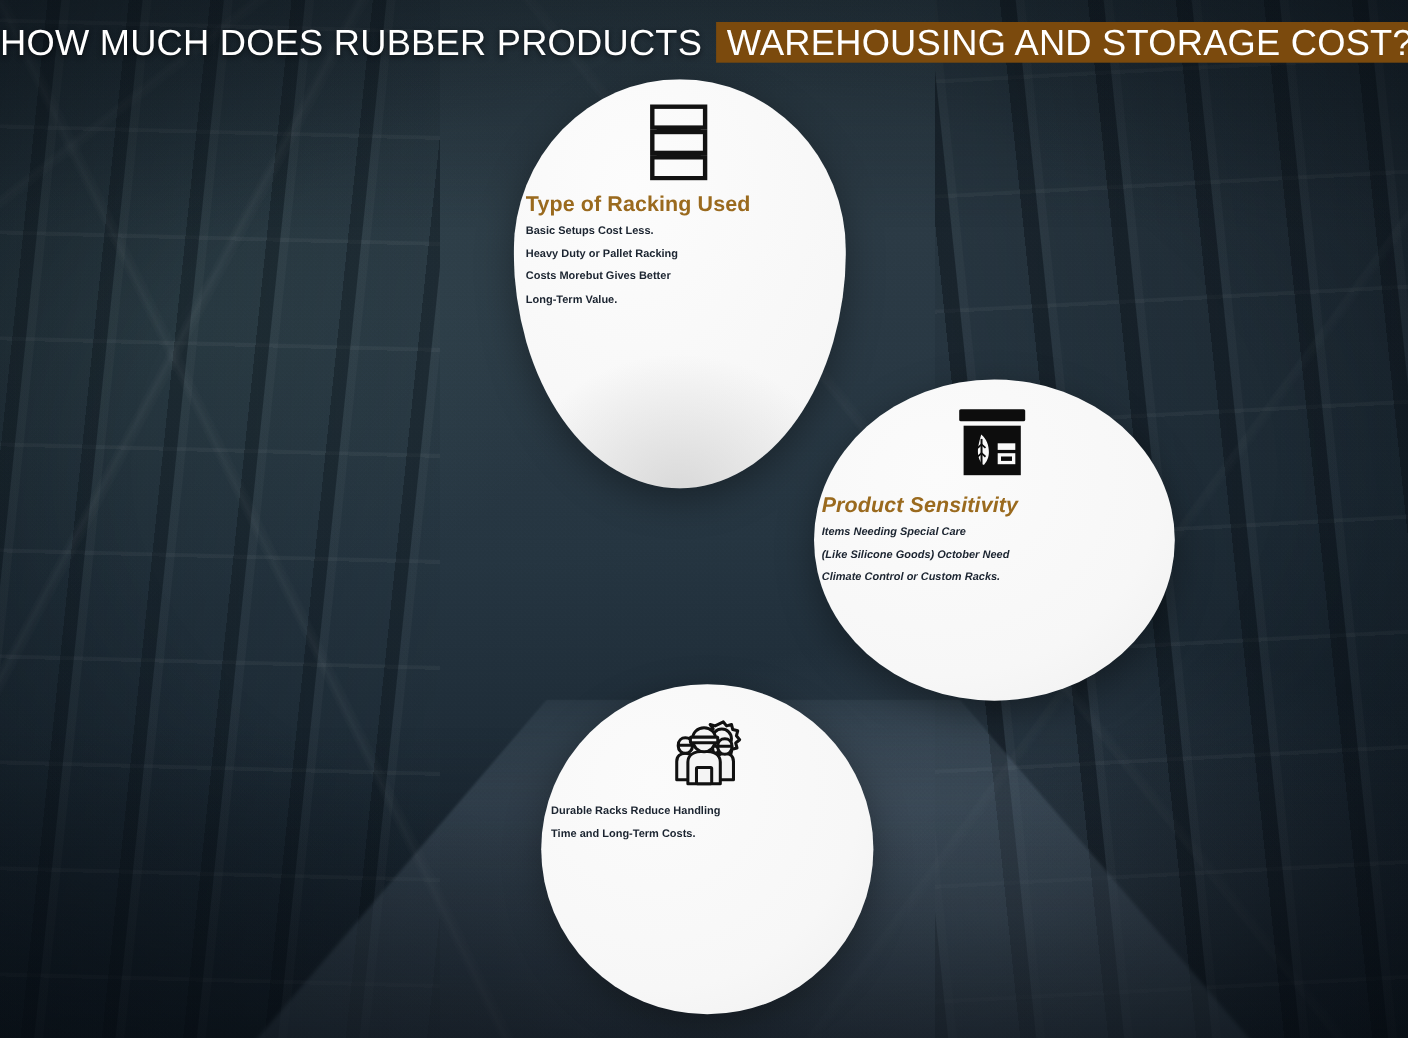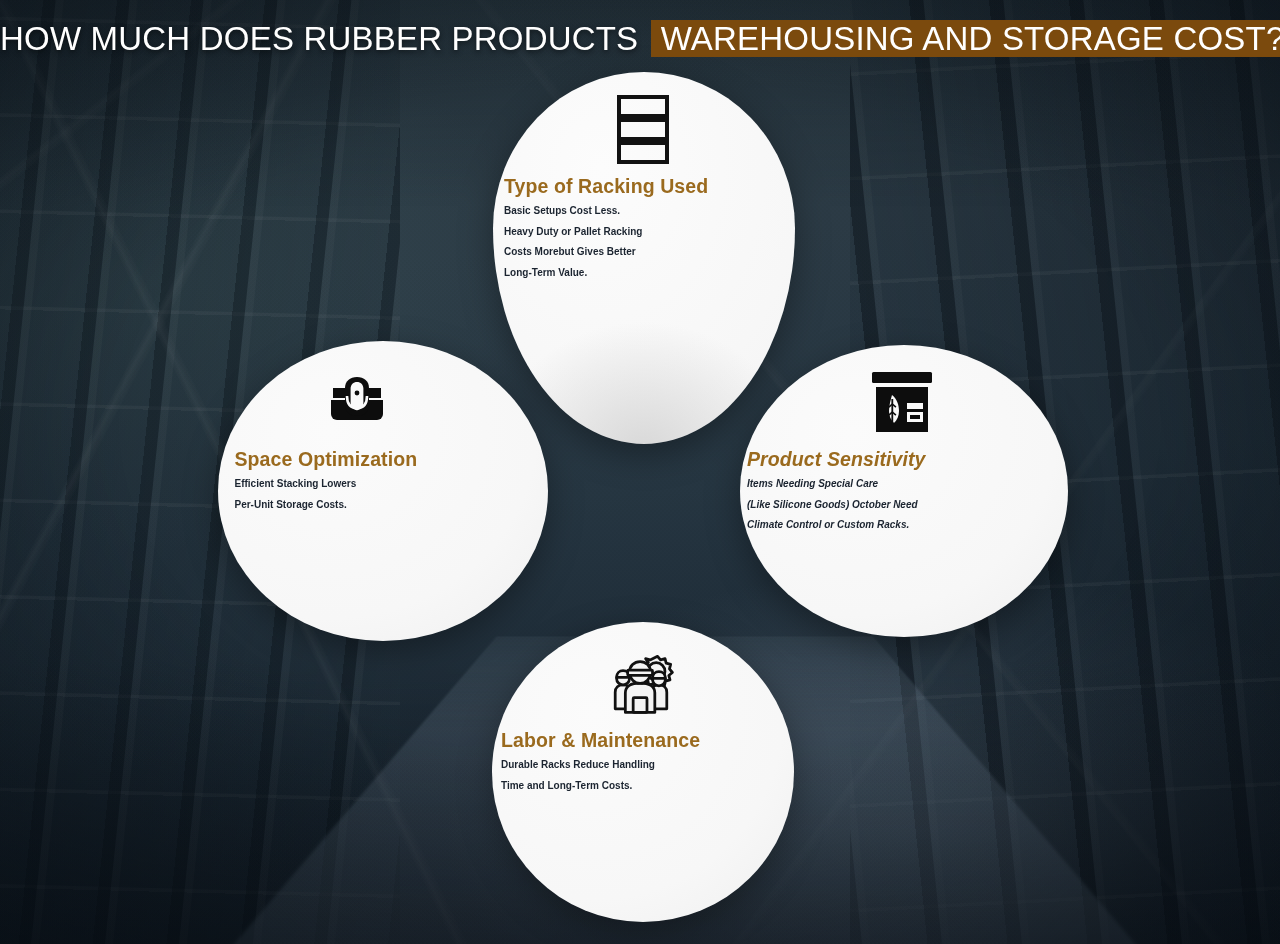--- a/index.html
+++ b/index.html
@@ -118,21 +118,21 @@
     background:
       radial-gradient(ellipse 120% 120% at 34% 30%, #fbfbfb 0%, #f7f7f7 52%, #efefef 78%, #e2e2e2 100%);
     box-shadow: 0 10px 34px rgba(0,0,0,0.34);
     display: flex;
     flex-direction: column;
     align-items: center;
   }
 
   
   .drop-top {
-    left: 493px; top: 72px;
+    left: 467px; top: 72px;
     width: 302px; height: 372px;
     border-radius: 50% 50% 50% 50% / 42% 42% 58% 58%;
     background:
       radial-gradient(ellipse 85% 60% at 50% 102%, #d8d8d8 0%, rgba(216,216,216,0) 58%),
       radial-gradient(ellipse 120% 120% at 36% 26%, #fcfcfc 0%, #f7f7f7 55%, #f1f1f1 100%);
     padding-top: 22px;
   }
   .drop-top::after {
     content: "";
     position: absolute;
@@ -269,38 +269,20 @@
     </div>
     <div class="card-body">
       <div class="card-heading">Type of Racking Used</div>
       <div class="card-text">Basic Setups Cost Less.
 Heavy Duty or Pallet Racking
 Costs Morebut Gives Better
 Long-Term Value.</div>
     </div>
   </div>
 
-  <div class="drop drop-left">
-    <div class="icon-box">
-      <svg width="60" height="52" viewBox="0 0 60 52" aria-hidden="true">
-        <path d="M6 12h12v10H6z" fill="#0d0d0d"></path>
-        <path d="M42 12h12v10H42z" fill="#0d0d0d"></path>
-        <path d="M4 24h52v14a6 6 0 0 1-6 6H10a6 6 0 0 1-6-6z" fill="#0d0d0d"></path>
-        <path d="M18 12c0-7 5-11 12-11s12 4 12 11v16c0 8-5 12-12 12s-12-4-12-12z" fill="#0d0d0d"></path>
-        <path d="M30 6c3.6 0 6.4 2.6 6.4 6.6v14c0 5-2.8 7.6-6.4 7.6s-6.4-2.6-6.4-7.6v-14C23.6 8.6 26.4 6 30 6z" fill="#fafafa"></path>
-        <circle cx="30" cy="17" r="2.4" fill="#0d0d0d"></circle>
-        <path d="M20 20c0 7 3 12 10 12s10-5 10-12" fill="none" stroke="#fafafa" stroke-width="2.6"></path>
-      </svg>
-    </div>
-    <div class="card-body">
-      <div class="card-heading">Space Optimization</div>
-      <div class="card-text">Efficient Stacking Lowers
-Per-Unit Storage Costs.</div>
-    </div>
-  </div>
 
   <div class="drop drop-right">
     <div class="icon-box">
       <svg width="66" height="66" viewBox="0 0 66 66" aria-hidden="true">
         <rect x="3" y="3" width="60" height="11" rx="1.5" fill="#0d0d0d"></rect>
         <rect x="7" y="18" width="52" height="45" fill="#0d0d0d"></rect>
         <path d="M23 26c5 4 7 10 7 16 0 5-2 9-4.4 11.5h-1.2C22 51 20 47 20 42c0-6 2-12 3-16z" fill="#fafafa"></path>
         <rect x="22.4" y="30" width="1.8" height="26" fill="#0d0d0d"></rect>
         <path d="M23.3 35l-3.4 3.2M23.3 35l3.6 3.2M23.3 43l-3.4 3.2M23.3 43l3.6 3.2" stroke="#0d0d0d" stroke-width="1.6" fill="none"></path>
         <rect x="38" y="34" width="16" height="6" fill="#fafafa"></rect>
@@ -335,19 +317,18 @@
 
           <path d="M21 45.5c0-6.5 5.6-10.5 16-10.5s16 4 16 10.5V67H21z"></path>
           <circle cx="37" cy="24.5" r="11"></circle>
           <path d="M25.5 23.5c0-7 5.1-11.8 11.5-11.8s11.5 4.8 11.5 11.8z"></path>
           <rect x="23.5" y="21" width="27" height="5.6" rx="1"></rect>
           <rect x="29.5" y="51" width="15" height="16" rx="1"></rect>
         </g>
       </svg>
     </div>
     <div class="card-body">
-      <div class="card-heading">Labor &amp; Maintenance</div>
       <div class="card-text">Durable Racks Reduce Handling
 Time and Long-Term Costs.</div>
     </div>
   </div>
 
 </div>
 
 </body></html>

